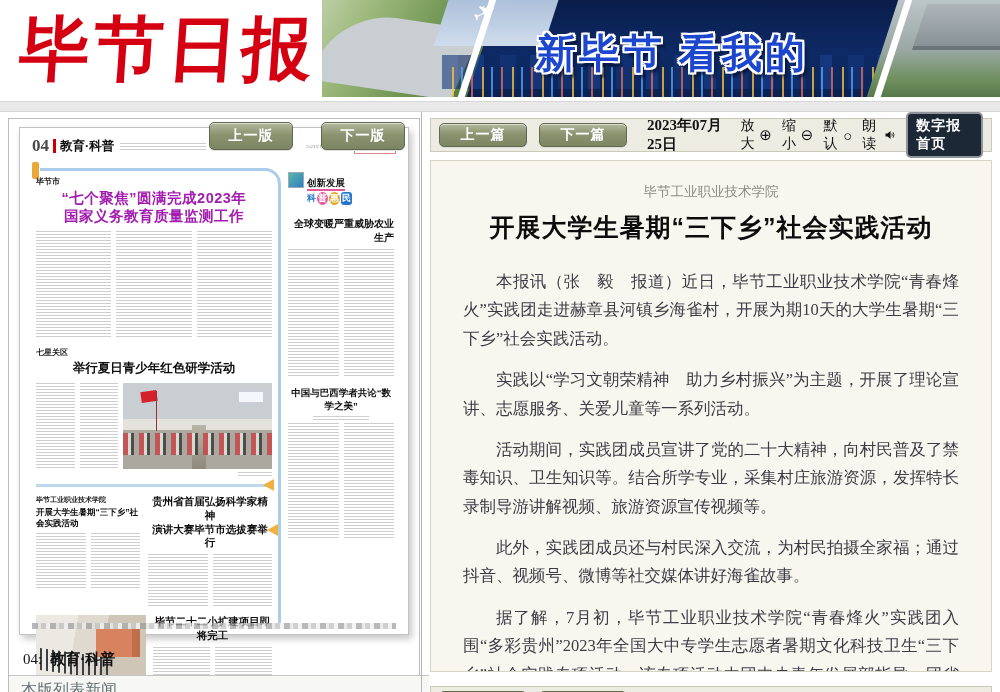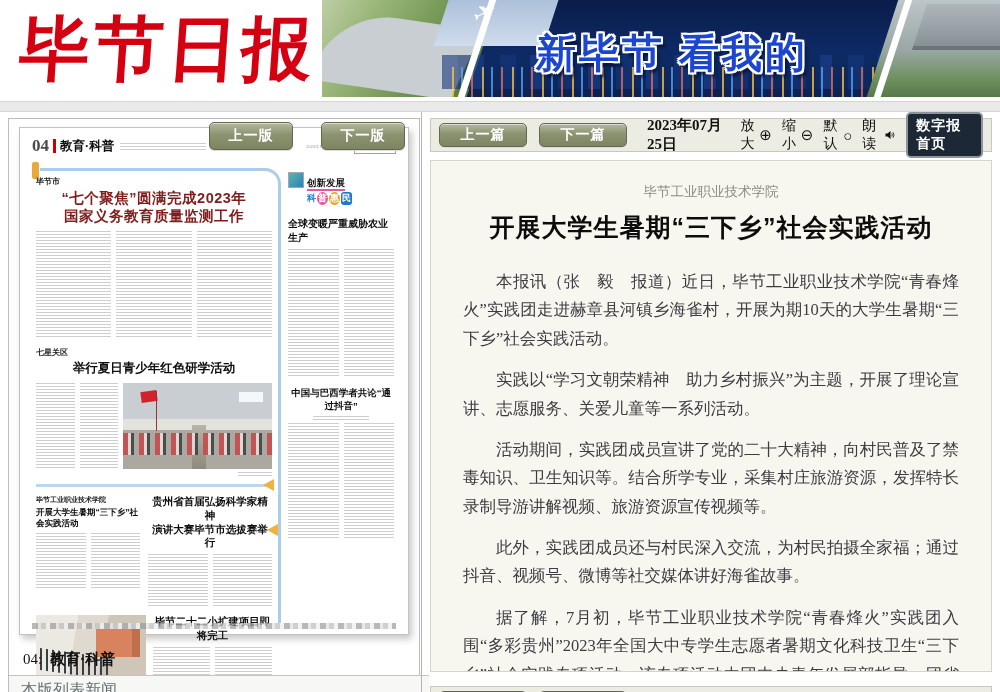--- a/index.html
+++ b/index.html
@@ -73,21 +73,21 @@
 
   #th-marker{position:absolute;left:12px;top:34px;width:7px;height:17px;background:#e8a93a;border-radius:2px;}
   #th-swoosh{
     position:absolute;left:20px;top:40px;width:238px;height:452px;
     border-top:3px solid #aacdec;border-right:3px solid #aacdec;border-top-right-radius:16px;
   }
   .arrow-left{width:0;height:0;border-top:6px solid transparent;border-bottom:6px solid transparent;border-right:11px solid #f0b23c;position:absolute;}
 
   #th-main{position:absolute;left:16px;top:48px;width:236px;}
   .kick{font-size:8px;font-weight:bold;color:#222;margin-bottom:2px;}
-  #a-h1,#a-h2{font-size:14.5px;font-weight:900;text-align:center;color:#7f1d1d;line-height:1.25;letter-spacing:.5px;}
+  #a-h1,#a-h2{font-size:14.5px;font-weight:900;text-align:center;color:#a21caf;line-height:1.25;letter-spacing:.5px;}
   #a-cols{margin-top:6px;height:106px;}
   #b-kick{margin-top:10px;}
   #b-title{font-size:12.5px;font-weight:700;text-align:center;color:#0d0d0d;margin-top:2px;}
   #b-row{display:flex;gap:5px;margin-top:6px;}
   #b-fill{width:82px;height:86px;}
   #b-photo{flex:1;height:86px;position:relative;overflow:hidden;background:linear-gradient(180deg,#c9ced2 0 42%,#e3e2dd 42% 55%,#aba89f 55% 100%);}
   #b-photo .flag{position:absolute;left:18px;top:8px;width:16px;height:11px;background:#d3222a;transform:rotate(-8deg);}
   #b-photo .pole{position:absolute;left:33px;top:8px;width:1px;height:40px;background:#933;}
   #b-photo .crowd{position:absolute;left:0;bottom:14px;width:100%;height:22px;background:repeating-linear-gradient(90deg,#c74043 0 5px,#e8e4de 5px 8px,#32373d 8px 11px,transparent 11px 16px);opacity:.8;}
   #b-photo .walk{position:absolute;left:46%;top:42px;width:14px;height:44px;background:linear-gradient(180deg,#b9b4a8,#8e897c);}
@@ -114,21 +114,21 @@
 
   #th-side{position:absolute;left:268px;top:44px;width:106px;}
   #promo{display:flex;align-items:flex-start;gap:3px;}
   #promo-ic{width:14px;height:14px;background:linear-gradient(135deg,#58b7a8,#2f7fc1);border:1px solid #9ab;}
   #promo-l1{font-size:9.5px;font-weight:900;color:#111;border-bottom:2px solid #e6579a;padding-bottom:1px;}
   #promo-l2{margin-top:2px;font-size:9px;font-weight:900;display:flex;gap:1px;}
   #promo-l2 .c1{color:#2277cc;}
   #promo-l2 .c2{color:#fff;background:#e6579a;border-radius:50%;padding:0 1px;}
   #promo-l2 .c3{color:#fff;background:#e0a21d;border-radius:50%;padding:0 1px;}
   #promo-l2 .c4{color:#fff;background:#2277cc;border-radius:3px;padding:0 1px;}
-  #f-title{margin-top:12px;font-size:10px;font-weight:900;color:#0d0d0d;text-align:left;}
+  #f-title{margin-top:12px;font-size:10px;font-weight:900;color:#0d0d0d;text-align:right;}
   #f-fill{margin-top:4px;height:128px;}
   #g-title{margin-top:10px;font-size:9px;font-weight:900;color:#0d0d0d;text-align:center;}
   #g-fill{margin-top:4px;height:92px;}
   #h-title{margin-top:10px;font-size:9.5px;font-weight:900;color:#0d0d0d;text-align:center;}
   #h-by{width:56px;height:4px;margin:3px auto 0;}
   #h-fill{margin-top:3px;height:116px;}
 
   #th-footer{position:absolute;left:12px;bottom:5px;right:12px;height:6px;
     background:repeating-linear-gradient(90deg,#9a9a9a 0 6px,#e0e0e0 6px 9px,#bbb 9px 14px,#eee 14px 18px);opacity:.7;}
 
@@ -311,21 +311,21 @@
         </span>
       </div>
       <div>
         <div id="f-title">全球变暖严重威胁农业生产</div>
         <div id="f-fill" class="txcols">
             <div class="tx"></div>
             <div class="tx"></div>
           </div>
       </div>
       <div>
-        <div id="h-title">中国与巴西学者共论“通过抖音”</div>
+        <div id="h-title">中国与巴西学者共论“数学之美”</div>
         <div id="h-by" class="tx"></div>
         <div id="h-fill" class="txcols">
             <div class="tx"></div>
             <div class="tx"></div>
           </div>
       </div>
     </div>
 
     <div id="th-footer"></div>
   </div>

